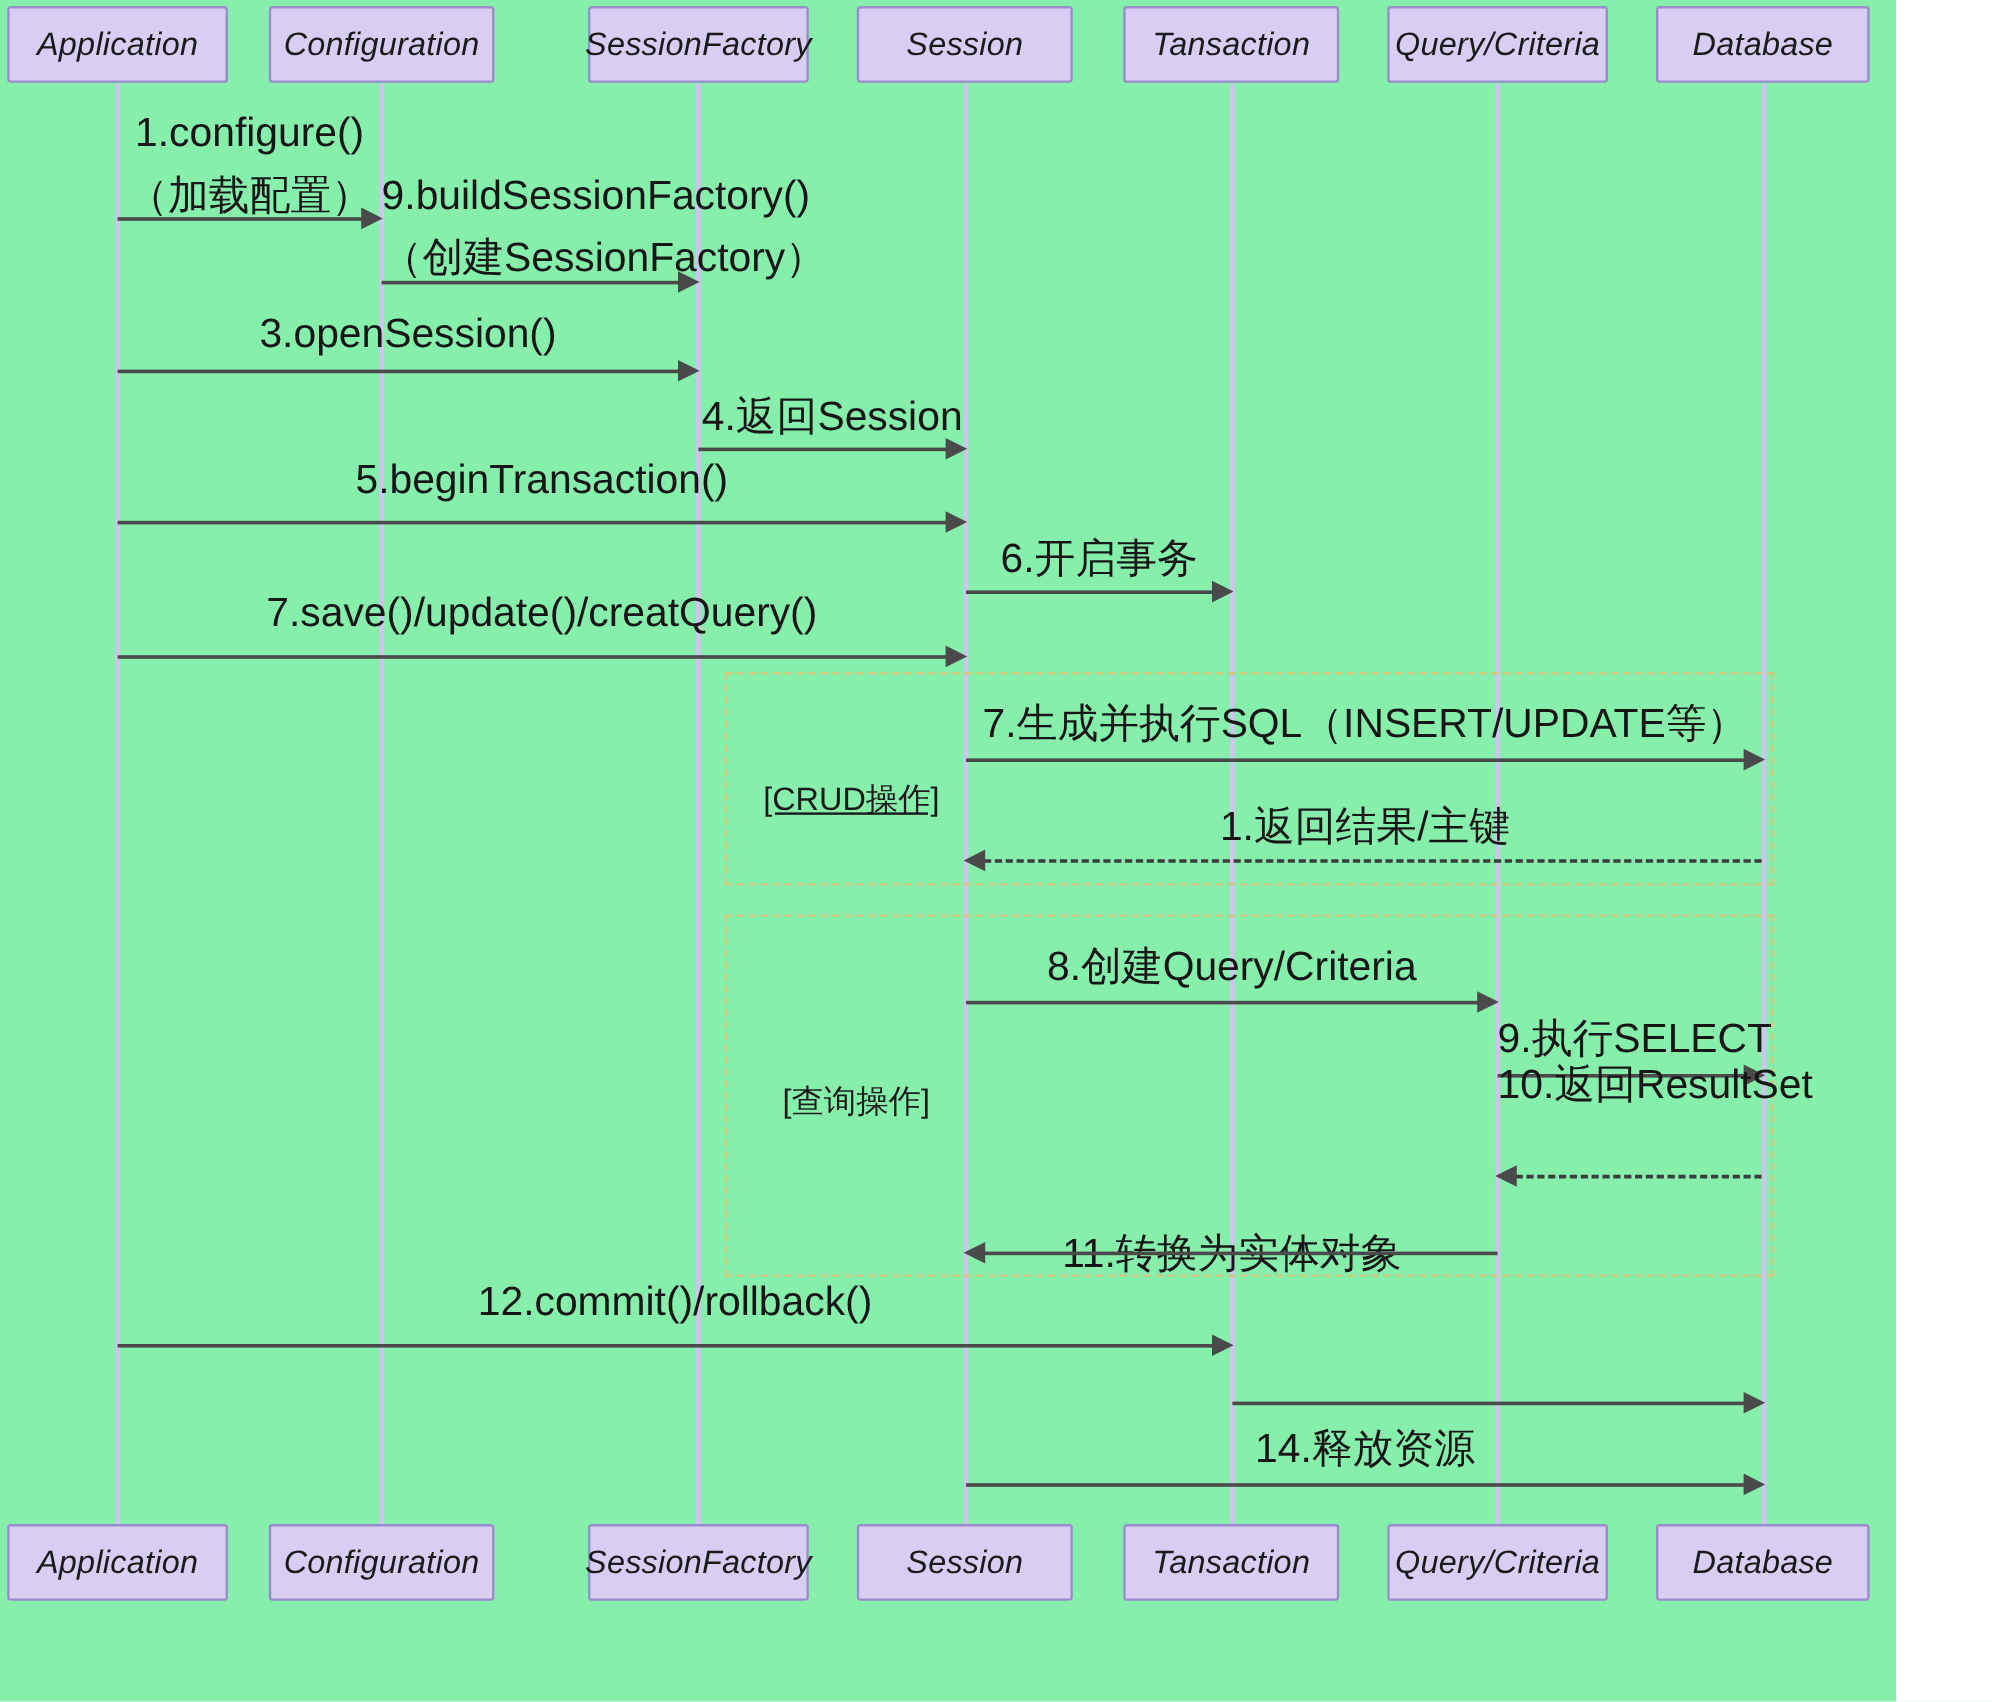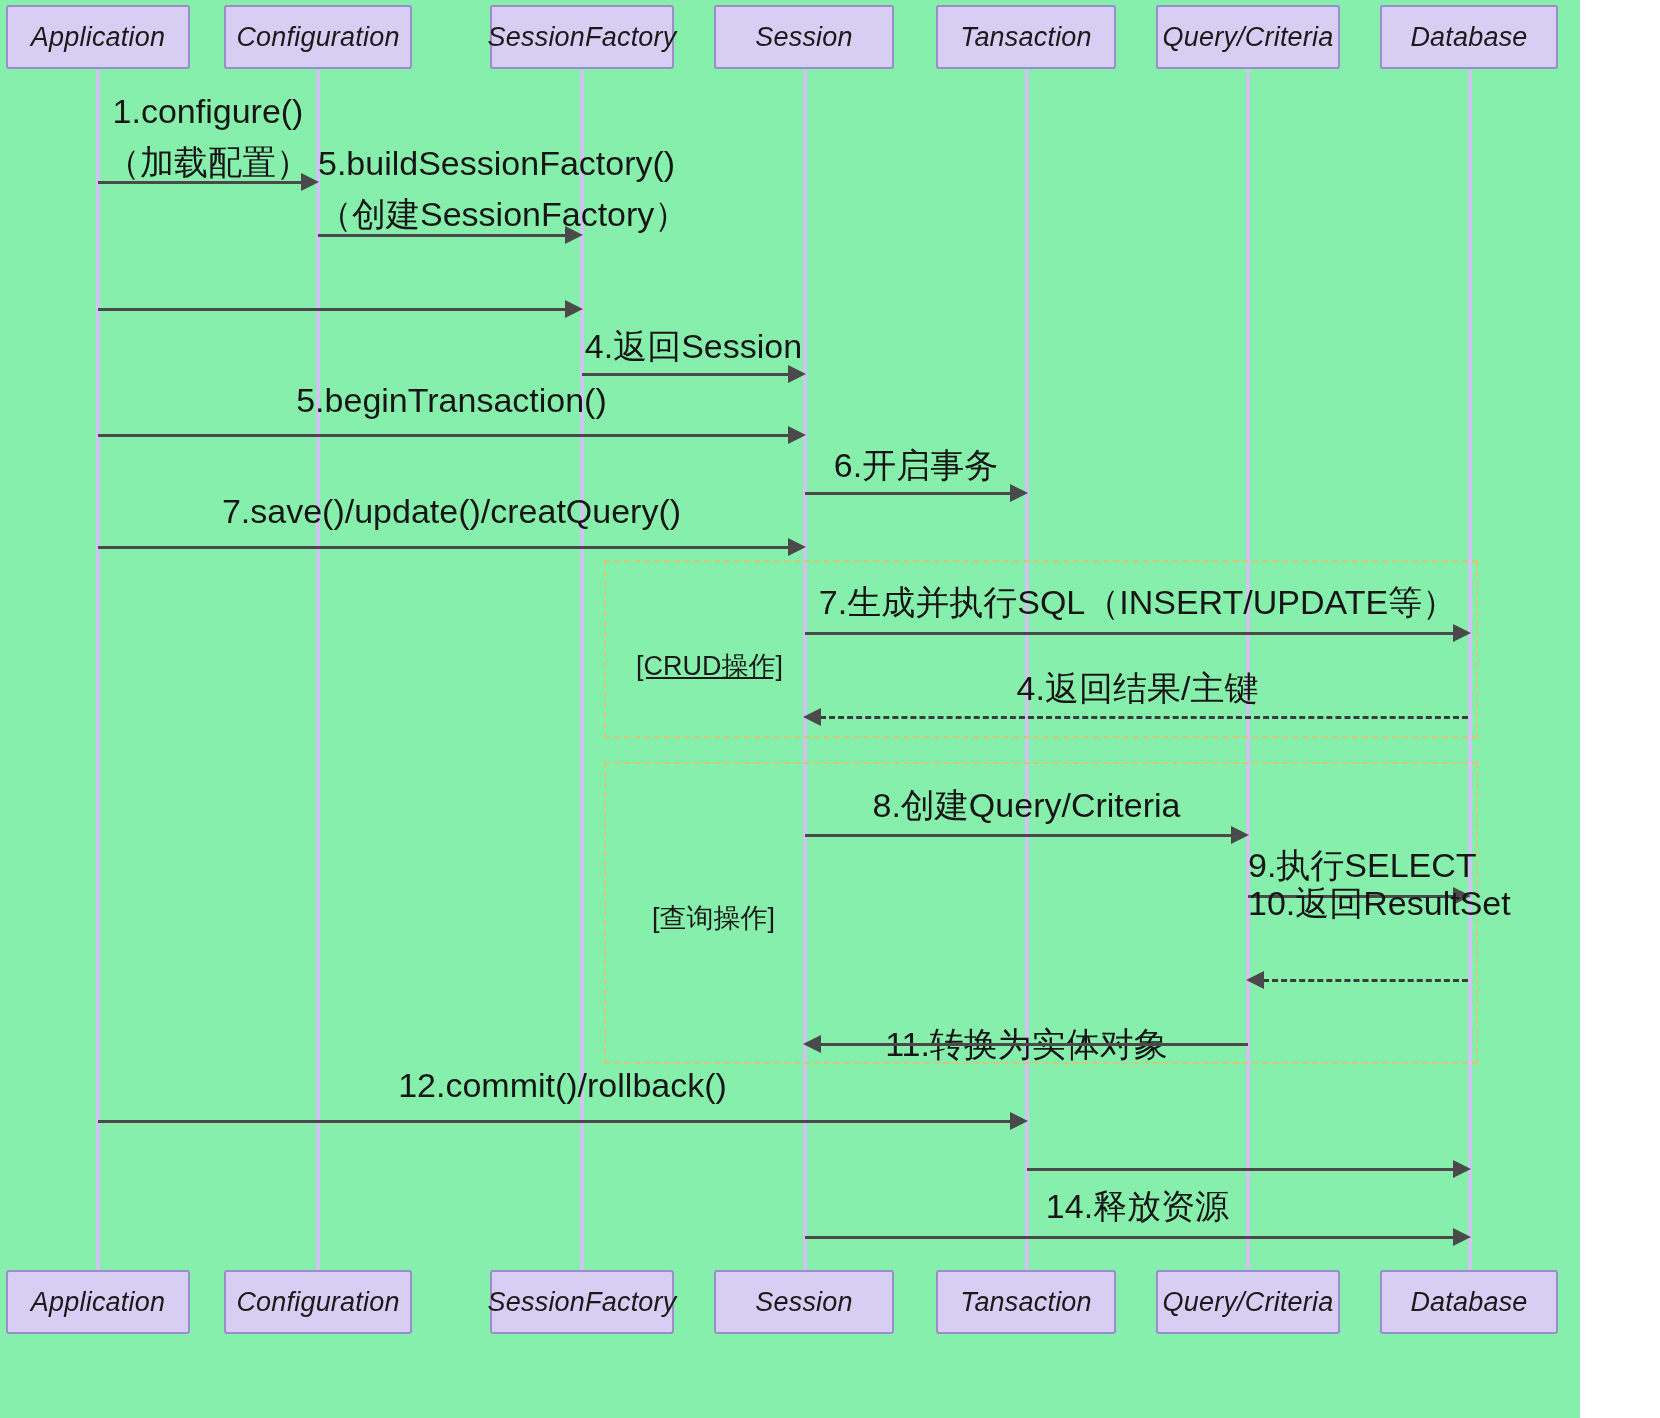--- a/index.html
+++ b/index.html
@@ -121,25 +121,26 @@
   <div class="frag-label" style="left:636px; top:648px;text-decoration:underline;">[CRUD操作]</div>
 
   <div class="frag-box" style="left:604px; top:762px; width:874px; height:302px;"></div>
   <div class="frag-label" style="left:652px; top:900px;">[查询操作]</div>
 
   <div class="msg-label" style="left:98px; top:92px; width:220px;">1.configure()</div>
   <div class="msg-label" style="left:98px; top:140px; width:220px;">（加载配置）</div>
   <div class="arrow-line" style="left:98px; top:181px; width:205px;"></div>
   <div class="arrow-head right" style="left:301px; top:173px;"></div>
 
-  <div class="msg-label" style="left:318px; top:144px; width:264px;">5.buildSessionFactory()</div>
+  <div class="msg-label" style="left:318px; top:144px; width:264px;">9.buildSessionFactory()</div>
   <div class="msg-label" style="left:318px; top:192px; width:264px;">（创建SessionFactory）</div>
   <div class="arrow-line" style="left:318px; top:234px; width:249px;"></div>
   <div class="arrow-head right" style="left:565px; top:226px;"></div>
 
+  <div class="msg-label" style="left:98px; top:259px; width:484px;">3.openSession()</div>
   <div class="arrow-line" style="left:98px; top:308px; width:469px;"></div>
   <div class="arrow-head right" style="left:565px; top:300px;"></div>
 
   <div class="msg-label" style="left:582px; top:324px; width:223px;">4.返回Session</div>
   <div class="arrow-line" style="left:582px; top:373px; width:208px;"></div>
   <div class="arrow-head right" style="left:788px; top:365px;"></div>
 
   <div class="msg-label" style="left:98px; top:381px; width:707px;">5.beginTransaction()</div>
   <div class="arrow-line" style="left:98px; top:434px; width:692px;"></div>
   <div class="arrow-head right" style="left:788px; top:426px;"></div>
@@ -149,21 +150,21 @@
   <div class="arrow-head right" style="left:1010px; top:484px;"></div>
 
   <div class="msg-label" style="left:98px; top:492px; width:707px;">7.save()/update()/creatQuery()</div>
   <div class="arrow-line" style="left:98px; top:546px; width:692px;"></div>
   <div class="arrow-head right" style="left:788px; top:538px;"></div>
 
   <div class="msg-label" style="left:805px; top:580px; width:665px;">7.生成并执行SQL（INSERT/UPDATE等）</div>
   <div class="arrow-line" style="left:805px; top:632px; width:650px;"></div>
   <div class="arrow-head right" style="left:1453px; top:624px;"></div>
 
-  <div class="msg-label" style="left:805px; top:666px; width:665px;">4.返回结果/主键</div>
+  <div class="msg-label" style="left:805px; top:666px; width:665px;">1.返回结果/主键</div>
   <div class="arrow-line dashed" style="left:820px; top:716px; width:648px;"></div>
   <div class="arrow-head left" style="left:803px; top:708px;"></div>
 
   <div class="msg-label" style="left:805px; top:783px; width:443px;">8.创建Query/Criteria</div>
   <div class="arrow-line" style="left:805px; top:834px; width:428px;"></div>
   <div class="arrow-head right" style="left:1231px; top:826px;"></div>
 
   <div class="msg-label" style="left:1248px; top:843px; width:222px;">9.执行SELECT</div>
   <div class="arrow-line" style="left:1248px; top:895px; width:207px;"></div>
   <div class="arrow-head right" style="left:1453px; top:887px;"></div>

